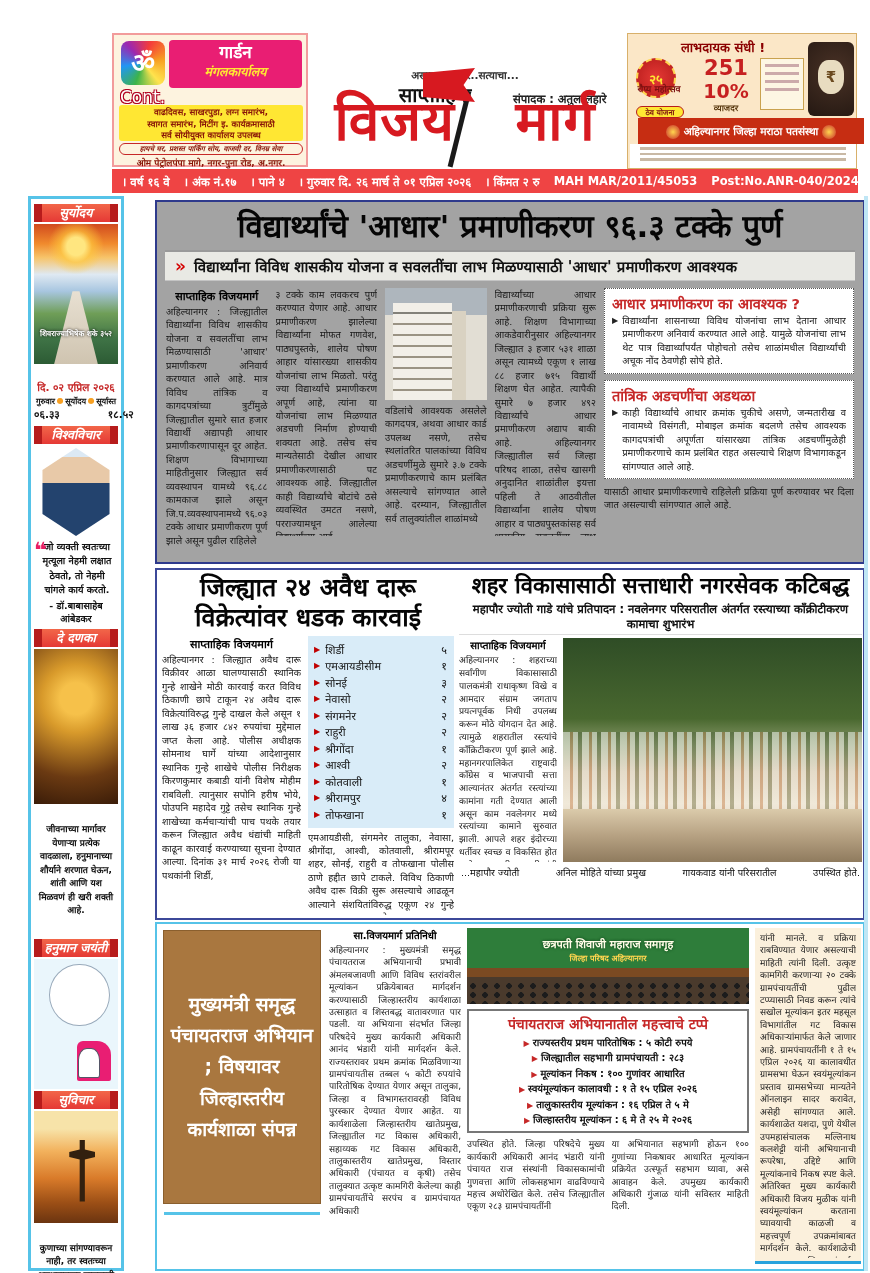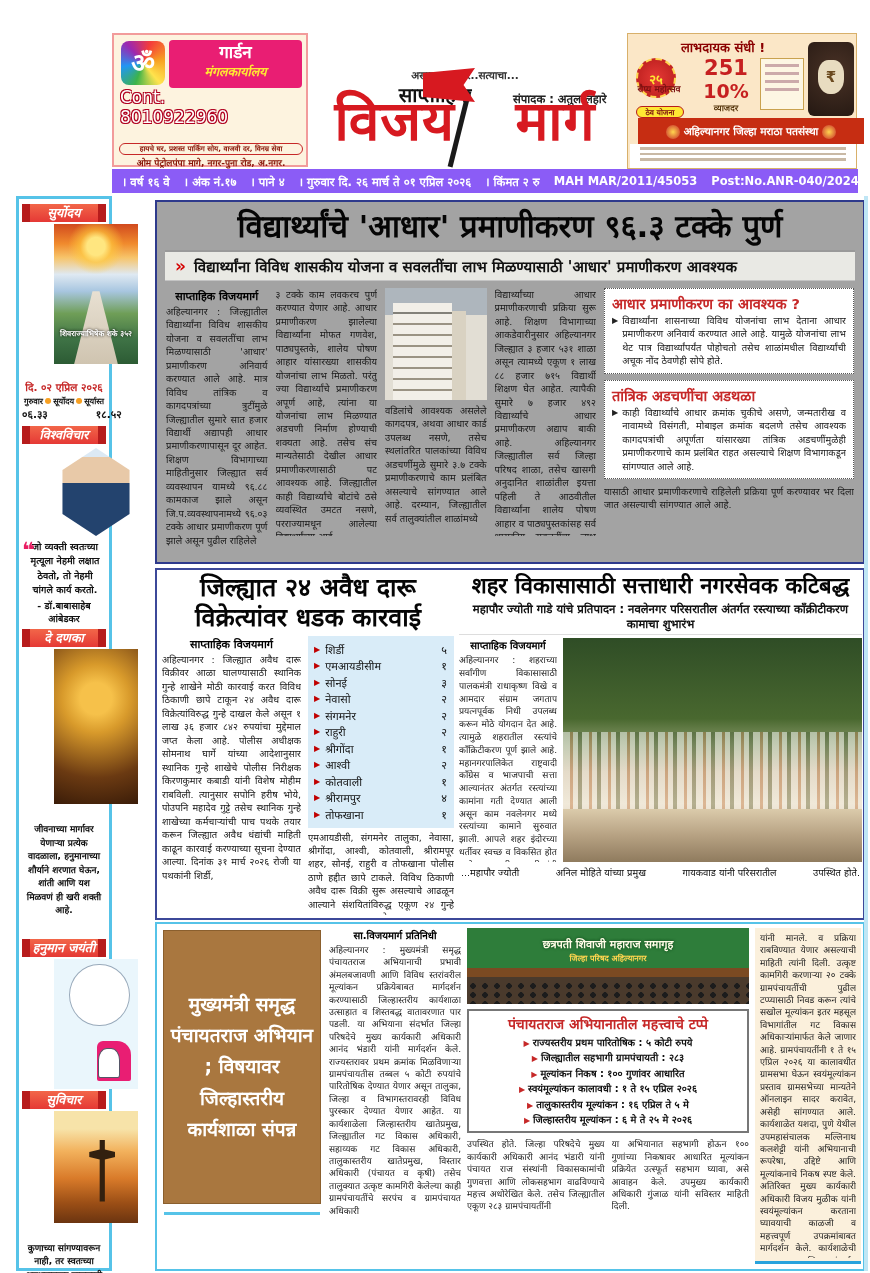--- a/index.html
+++ b/index.html
@@ -15,21 +15,21 @@
             background:conic-gradient(from 20deg,#f43b3b,#f7a022,#ffe34d,#3cb34a,#2196f3,#9c27b0,#f43b3b);
             color:#fff; font-size:26px; text-align:center; line-height:44px; font-weight:bold; }
   #garden-pink { left:55px; top:5px; width:133px; height:48px; background:#e91e73; border-radius:4px; text-align:center; padding-top:3px; }
   #garden-pink .t1 { color:#fff; font-weight:800; font-size:17px; line-height:1.15; }
   #garden-pink .t2 { color:#ffe733; font-weight:800; font-style:italic; font-size:12.5px; }
   #garden-contact { left:6px; top:52px; width:120px; font-size:17px; font-weight:400; color:#fff;
             text-shadow:1px 1px 0 #b00020,-1px -1px 0 #b00020,1px -1px 0 #b00020,-1px 1px 0 #b00020; }
   #garden-yellow { left:5px; top:70px; width:184px; height:36px; background:#ffe733; border-radius:3px;
             color:#8a1608; font-weight:bold; font-size:8.6px; text-align:center; line-height:1.35; padding-top:2px; }
   #garden-oval { left:5px; top:108px; width:184px; height:12px; border:1px solid #c62828; border-radius:9px;
-            color:#8a1608; font-weight:bold; font-size:7.2px; text-align:center; line-height:10px; }
+            color:#8a1608; font-weight:bold; font-size:7.2px; text-align:center; line-height:10px;font-style:italic; }
   #garden-addr { left:5px; top:121px; width:184px; color:#8a1608; font-weight:800; font-size:9px; text-align:center; }
 
   #masthead { left:305px; top:38px; width:320px; height:130px; }
   #tagline { top:30px; width:100%; text-align:center; font-size:10.5px; font-weight:bold; color:#333; }
   #weekly  { top:43px; left:55px; width:150px; text-align:center; font-size:20px; font-weight:800; color:#111; }
   #editor  { top:53px; left:208px; font-size:11.5px; font-weight:bold; color:#222; }
   #papername { top:56px; width:100%; text-align:center; font-size:55px; font-weight:800; color:#d71920;
                letter-spacing:1px; line-height:1.0; }
   #flagpole { top:52px; left:152px; width:5px; height:78px; background:#1a1a1a; transform:rotate(14deg); }
   #flag { top:30px; left:118px; width:52px; height:34px; background:#d71920;
@@ -49,30 +49,30 @@
   #lr-smallbox i { display:block; height:3px; margin:5px 4px 0; background:#caa; }
   #lr-bag { top:8px; left:180px; width:46px; height:74px; border-radius:6px; background:radial-gradient(circle at 60% 40%,#4a3226,#241812); }
   #lr-bag:after { content:"₹"; position:absolute; left:10px; top:18px; width:26px; height:34px; background:#e8dcc0;
                   border-radius:40% 40% 45% 45%; color:#6b4a1f; font-weight:800; font-size:15px; text-align:center; line-height:34px; }
   #lr-red { top:84px; left:2px; width:226px; height:26px; background:#c62d12; color:#fff; font-weight:800; font-size:10.5px;
             text-align:center; line-height:26px;margin-left:8px; }
   #lr-red b.logo { display:inline-block; width:14px; height:14px; border-radius:50%; background:radial-gradient(#ffd54f,#c62828); vertical-align:middle; margin:0 4px; }
   #lr-white { top:110px; left:2px; width:226px; height:24px; background:#fff; }
   #lr-white i { display:block; height:2.5px; margin:3px 10px 0; background:#c9b9a5; }
 
-  #bluebar { left:112px; top:169px; width:746px; height:24px; background:#8b5cf6; color:#fff;
+  #bluebar { left:112px; top:169px; width:746px; height:24px; background:#ef4444; color:#fff;
              display:flex; align-items:center; gap:14px; padding:0 10px; font-size:11.5px; font-weight:bold; white-space:nowrap; }
 
   
-  #sidebar { left:16px; top:196px; width:96px; height:1075px; border:3px solid #56c3e8; background:#fff; padding:3px 3px; }
+  #sidebar { left:28px; top:196px; width:96px; height:1075px; border:3px solid #56c3e8; background:#fff; padding:3px 3px; }
   .red-head { display:flex; height:18px; margin:2px 0; }
   .red-head .blk { width:8px; background:#b71c1c; }
   .red-head .bar { flex:1; background:linear-gradient(180deg,#f26649,#e53935); color:#fff; font-style:italic;
                    font-weight:800; font-size:12.5px; text-align:center; line-height:18px; }
-  .side-img { position:relative; width:100%; overflow:hidden;margin-left:32px; }
+  .side-img { position:relative; width:100%; overflow:hidden; }
   #sunrise-img { height:140px;
      background: radial-gradient(circle at 50% 16%, #ffe680 0 9px, rgba(255,200,60,.65) 16px, transparent 28px),
      linear-gradient(180deg,#d14a1e 0%,#f08a2d 14%,#f7c46a 24%,#dfe9f2 36%,#a8c6e0 48%,#6f9e57 64%,#3f7346 82%,#2c5b34 100%); }
   #sunrise-img:after { content:""; position:absolute; left:24%; bottom:0; width:52%; height:52%;
      background:linear-gradient(180deg,#e8e0d2,#cfc4b0); clip-path:polygon(42% 0,58% 0,100% 100%,0 100%); }
   #sunrise-overlay { position:absolute; left:0; right:0; bottom:26px; text-align:center; color:#fff; font-size:7.5px;
      font-weight:bold; text-shadow:0 0 3px #000; z-index:2; }
   #date-block { padding:16px 0 3px; }
   .row-date { color:#c62828; font-weight:800; font-size:10.5px; text-align:center; }
   .row-day { display:flex; justify-content:space-between; align-items:center; font-size:8px; font-weight:bold; padding:1px 2px; }
@@ -170,20 +170,25 @@
 
 <div id="page">
 
   <div id="ad-left" class="abs">
     <div id="om-box" class="abs">ॐ</div>
     <div id="garden-pink" class="abs">
       <div class="t1">गार्डन</div>
       <div class="t2">मंगलकार्यालय</div>
     </div>
     <div id="garden-contact" class="abs">Cont. 8010922960</div>
+    <div id="garden-yellow" class="abs">
+      <div>वाढदिवस, साखरपुडा, लग्न समारंभ,</div>
+      <div>स्वागत समारंभ, मिटींग इ. कार्यक्रमासाठी</div>
+      <div>सर्व सोयीयुक्त कार्यालय उपलब्ध</div>
+    </div>
     <div id="garden-oval" class="abs">हायचे घर, प्रशस्त पार्किंग सोय, वाजवी दर, विनम्र सेवा</div>
     <div id="garden-addr" class="abs">ओम पेट्रोलपंपा मागे, नगर-पुना रोड, अ.नगर.</div>
   </div>
 
   <div id="masthead" class="abs">
     <div id="tagline" class="abs">असत्यावर प्रहार..सत्याचा...</div>
     <div id="weekly" class="abs">साप्ताहिक</div>
     <div id="editor" class="abs">संपादक : अतुल लहारे</div>
     <div id="papername" class="abs">
       <span>विजय</span>&nbsp;&nbsp;&nbsp;<span>मार्ग</span>

